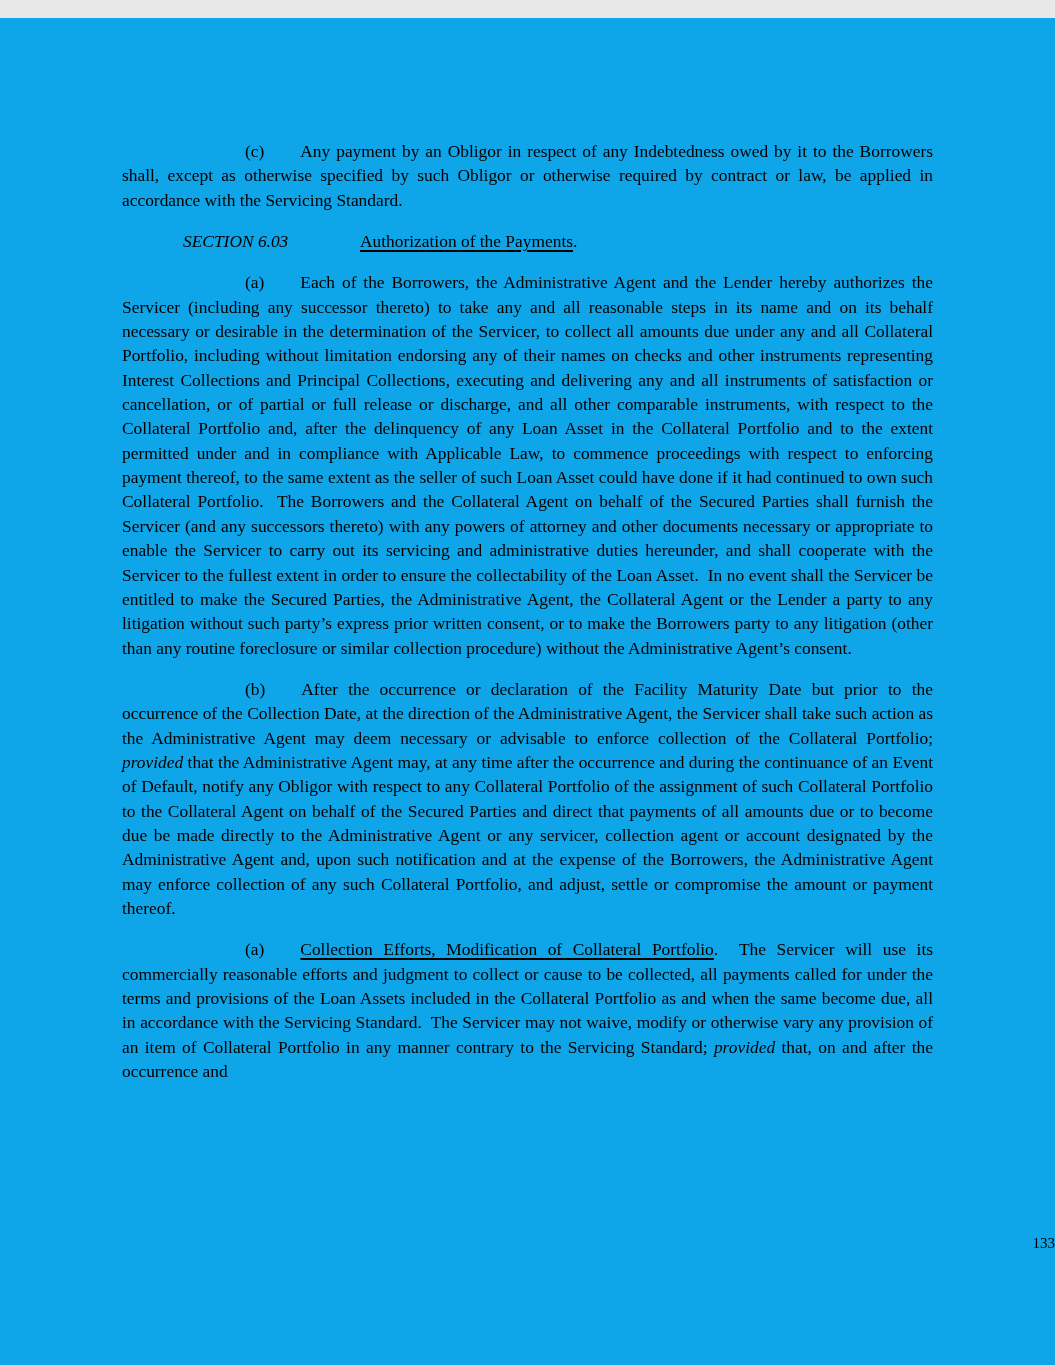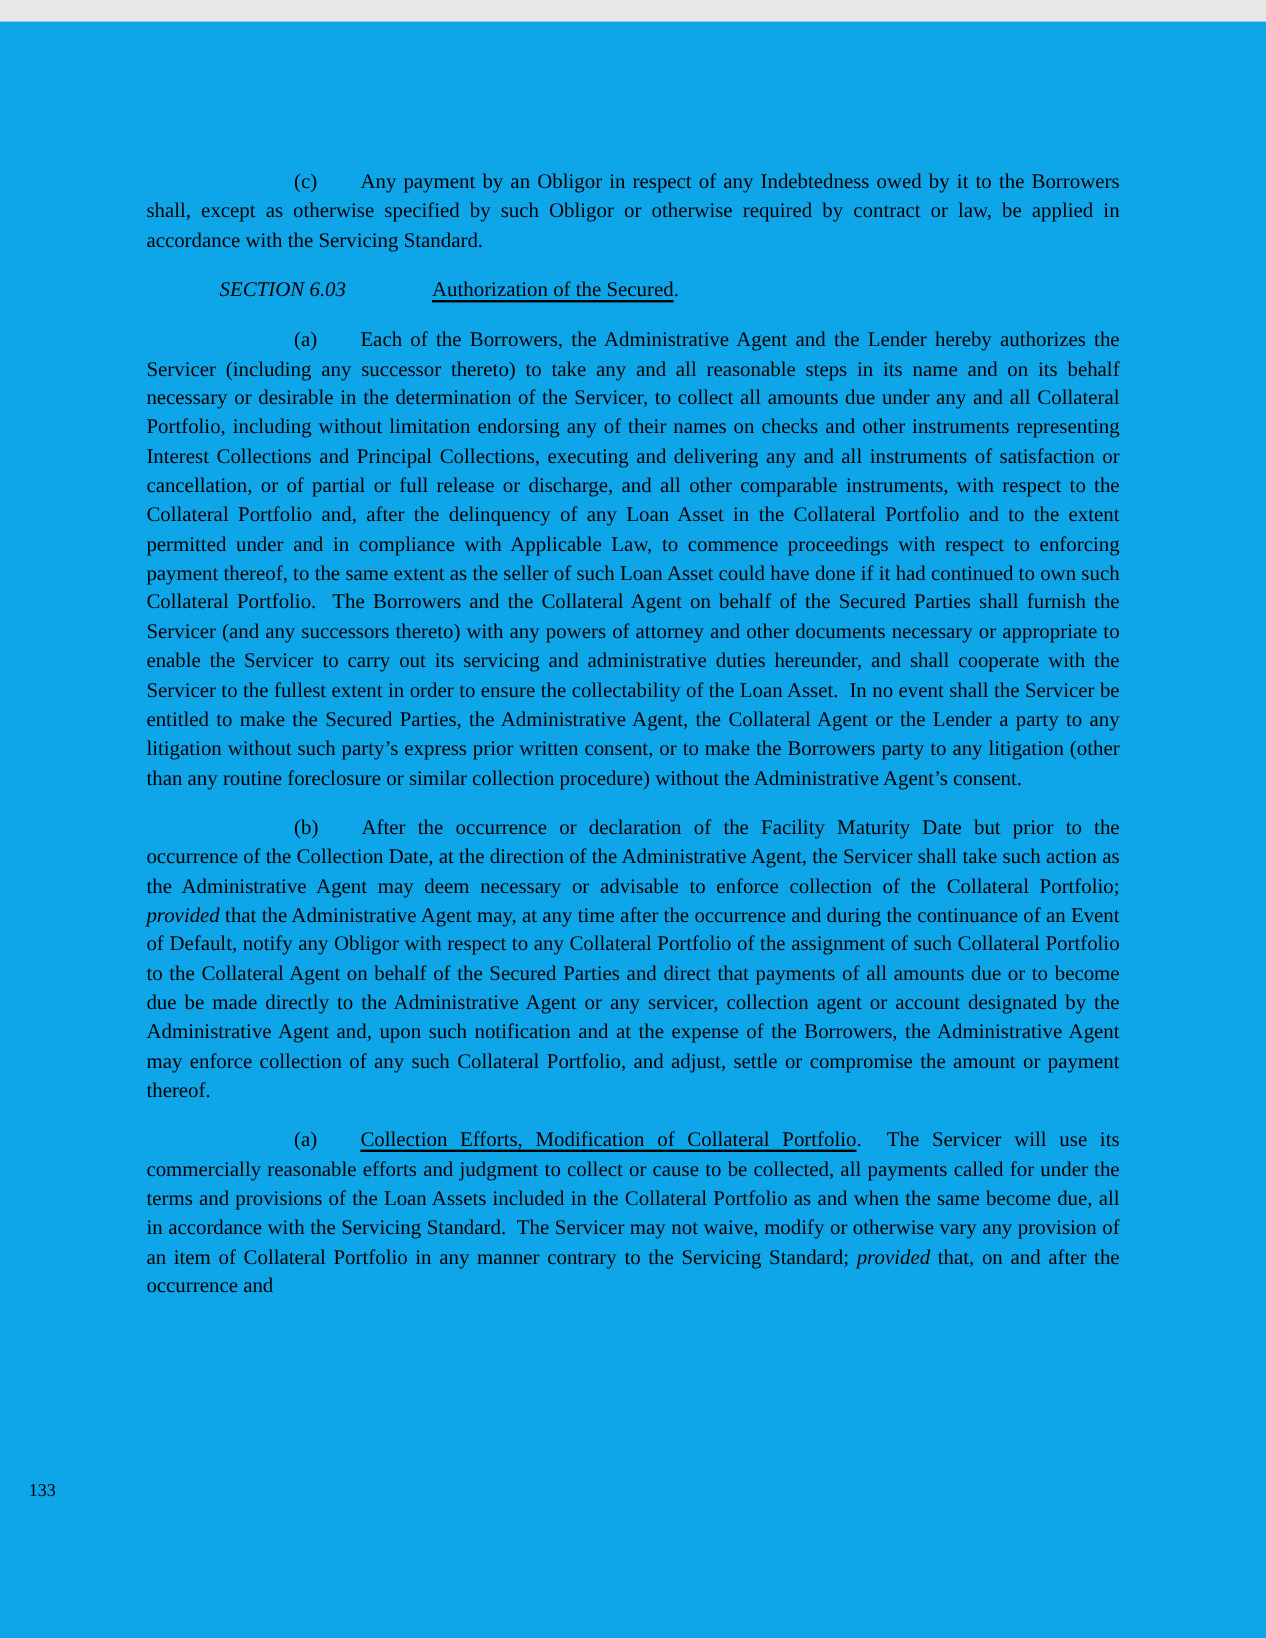--- a/index.html
+++ b/index.html
@@ -53,35 +53,34 @@
   }
   .i {
     font-style: italic;
     font-family: Liberation Serif, serif;
   }
   .page-number {
     position: absolute;
     left: 0;
     right: 0;
     top: 1215px;
-    text-align: left;
+    text-align: right;
     font-size: 15px;
     line-height: 20px;
-    padding-left: 24px;
   }
 </style>
 </head>
 <body>
 
 <div class="page">
   <div class="content">
 
     <p class="para"><span>(c)</span><span class="tab"></span><span>Any payment by an Obligor in respect of any Indebtedness owed by it to the Borrowers shall, except as otherwise specified by such Obligor or otherwise required by contract or law, be applied in accordance with the Servicing Standard.</span></p>
 
-    <p class="heading"><span class="hlabel">SECTION 6.03</span><span class="u">Authorization of the Secured</span><span>.</span></p>
+    <p class="heading"><span class="hlabel">SECTION 6.03</span><span class="u">Authorization of the Payments</span><span>.</span></p>
 
     <p class="para"><span>(a)</span><span class="tab"></span><span>Each of the Borrowers, the Administrative Agent and the Lender hereby authorizes the Servicer (including any successor thereto) to take any and all reasonable steps in its name and on its behalf necessary or desirable in the determination of the Servicer, to collect all amounts due under any and all Collateral Portfolio, including without limitation endorsing any of their names on checks and other instruments representing Interest Collections and Principal Collections, executing and delivering any and all instruments of satisfaction or cancellation, or of partial or full release or discharge, and all other comparable instruments, with respect to the Collateral Portfolio and, after the delinquency of any Loan Asset in the Collateral Portfolio and to the extent permitted under and in compliance with Applicable Law, to commence proceedings with respect to enforcing payment thereof, to the same extent as the seller of such Loan Asset could have done if it had continued to own such Collateral Portfolio.&nbsp; The Borrowers and the Collateral Agent on behalf of the Secured Parties shall furnish the Servicer (and any successors thereto) with any powers of attorney and other documents necessary or appropriate to enable the Servicer to carry out its servicing and administrative duties hereunder, and shall cooperate with the Servicer to the fullest extent in order to ensure the collectability of the Loan Asset.&nbsp; In no event shall the Servicer be entitled to make the Secured Parties, the Administrative Agent, the Collateral Agent or the Lender a party to any litigation without such party’s express prior written consent, or to make the Borrowers party to any litigation (other than any routine foreclosure or similar collection procedure) without the Administrative Agent’s consent.</span></p>
 
     <p class="para"><span>(b)</span><span class="tab"></span><span>After the occurrence or declaration of the Facility Maturity Date but prior to the occurrence of the Collection Date, at the direction of the Administrative Agent, the Servicer shall take such action as the Administrative Agent may deem necessary or advisable to enforce collection of the Collateral Portfolio; </span><span class="i">provided</span><span> that the Administrative Agent may, at any time after the occurrence and during the continuance of an Event of Default, notify any Obligor with respect to any Collateral Portfolio of the assignment of such Collateral Portfolio to the Collateral Agent on behalf of the Secured Parties and direct that payments of all amounts due or to become due be made directly to the Administrative Agent or any servicer, collection agent or account designated by the Administrative Agent and, upon such notification and at the expense of the Borrowers, the Administrative Agent may enforce collection of any such Collateral Portfolio, and adjust, settle or compromise the amount or payment thereof.</span></p>
 
 
     <p class="para"><span>(a)</span><span class="tab"></span><span class="u">Collection Efforts, Modification of Collateral Portfolio</span><span>.&nbsp; The Servicer will use its commercially reasonable efforts and judgment to collect or cause to be collected, all payments called for under the terms and provisions of the Loan Assets included in the Collateral Portfolio as and when the same become due, all in accordance with the Servicing Standard.&nbsp; The Servicer may not waive, modify or otherwise vary any provision of an item of Collateral Portfolio in any manner contrary to the Servicing Standard; </span><span class="i">provided</span><span> that, on and after the occurrence and</span></p>
 
   </div>
 

